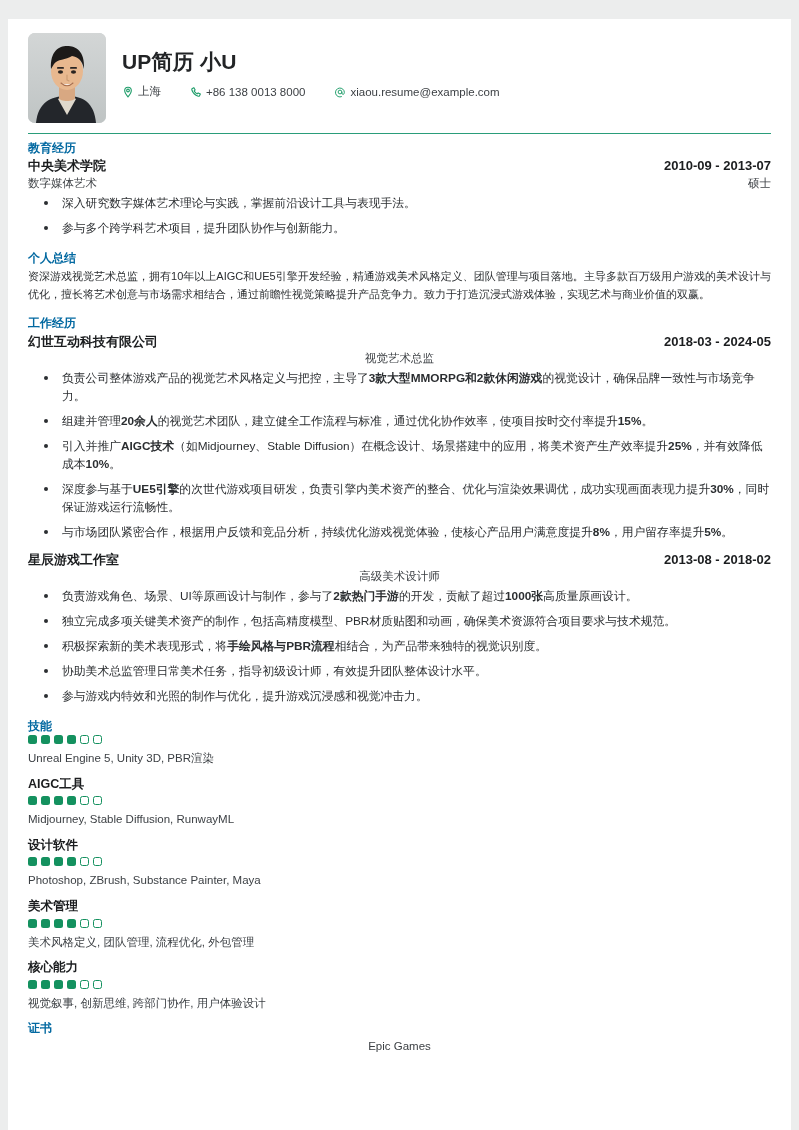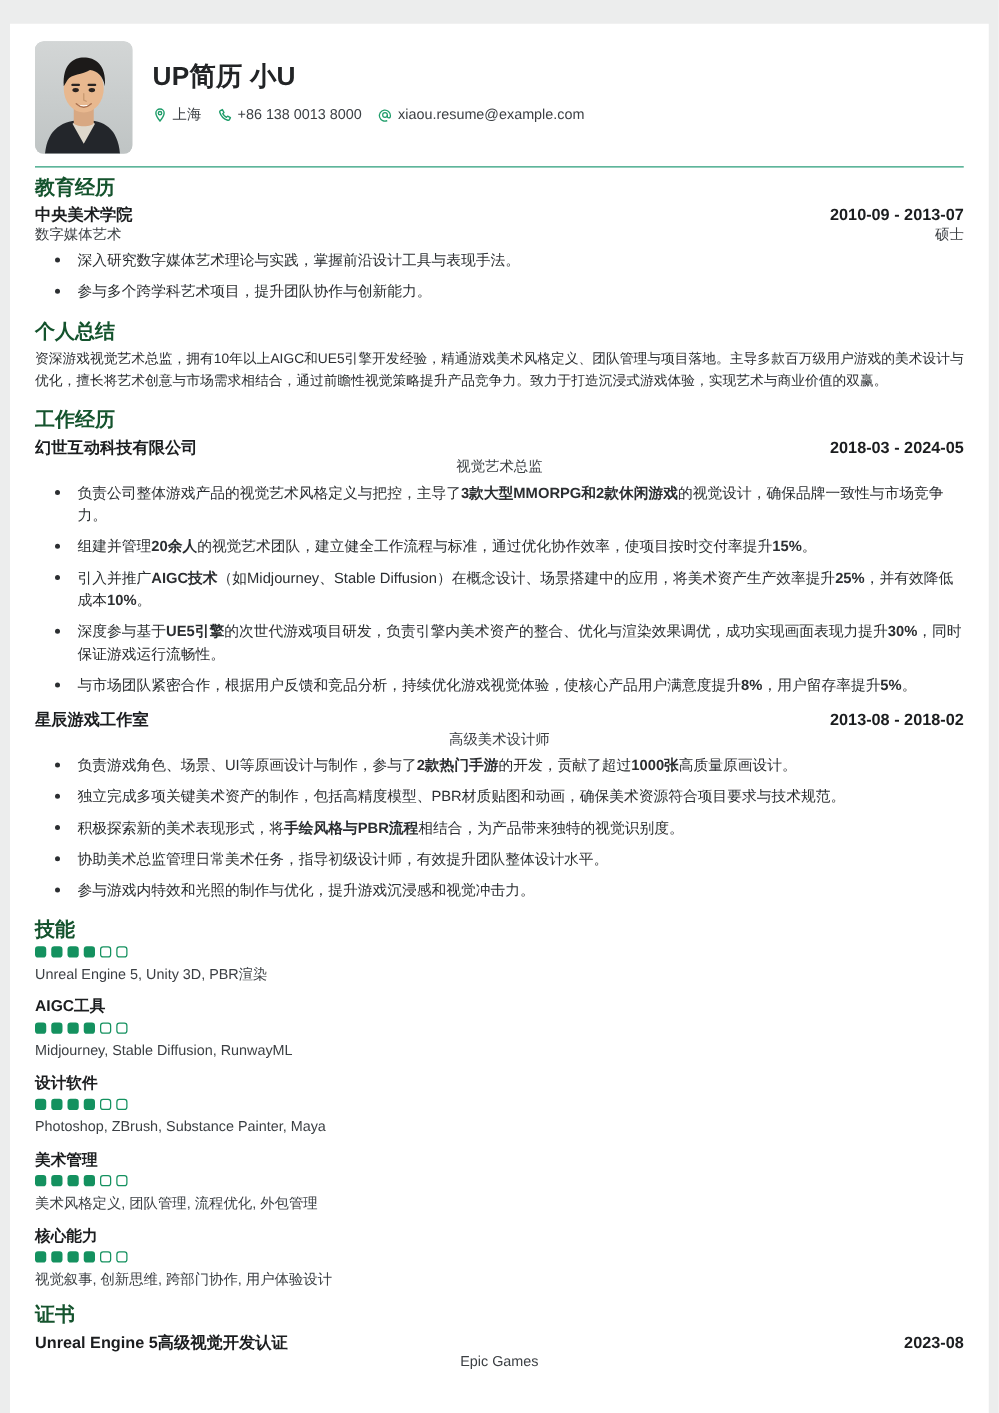--- a/index.html
+++ b/index.html
@@ -53,21 +53,21 @@
     font-weight: bold;
     color: #222426;
     letter-spacing: .2px;
     line-height: 1.25;
   }
   .contact {
     margin-top: 9px;
     display: flex;
     align-items: center;
     flex-wrap: wrap;
-    gap: 4px;
+    gap: 20px;
     font-size: 11.5px;
     color: #3b3f43;
   }
   .contact .citem {
     display: inline-flex;
     align-items: center;
     gap: 4px;
     margin-right: 9px;
     white-space: nowrap;
   }
@@ -79,23 +79,23 @@
   }
   .cicon svg { display:block; width:12px; height:12px; }
 
   
   .divider {
     border-top: 1.6px solid #2a9d7a;
     margin: 4px 0 6px 0;
   }
   .section { margin-bottom: 2px; }
   .sec-title {
-    font-size: 16px;
+    font-size: 12px;
     font-weight: bold;
-    color: #14532d;
+    color: #0369a1;
     line-height: 1.35;
     margin-bottom: 1px;
   }
 
   .entry { margin-bottom: 2px; }
   .entry-row {
     display: flex;
     align-items: baseline;
     justify-content: space-between;
     gap: 12px;
@@ -399,23 +399,19 @@
           </div>
           <div class="skill-items">视觉叙事, 创新思维, 跨部门协作, 用户体验设计</div>
         </div>
       </div>
   </div>
 
   <div class="section">
     <div class="sec-title">证书</div>
 
     <div class="cert">
-      <div class="entry-row">
-        <div class="e-primary">Unreal Engine 5高级视觉开发认证</div>
-        <div class="e-date">2023-08</div>
-      </div>
       <div class="e-secondary">Epic Games</div>
 
     </div>
 
   </div>
 
 </div>
 
 </body></html>

